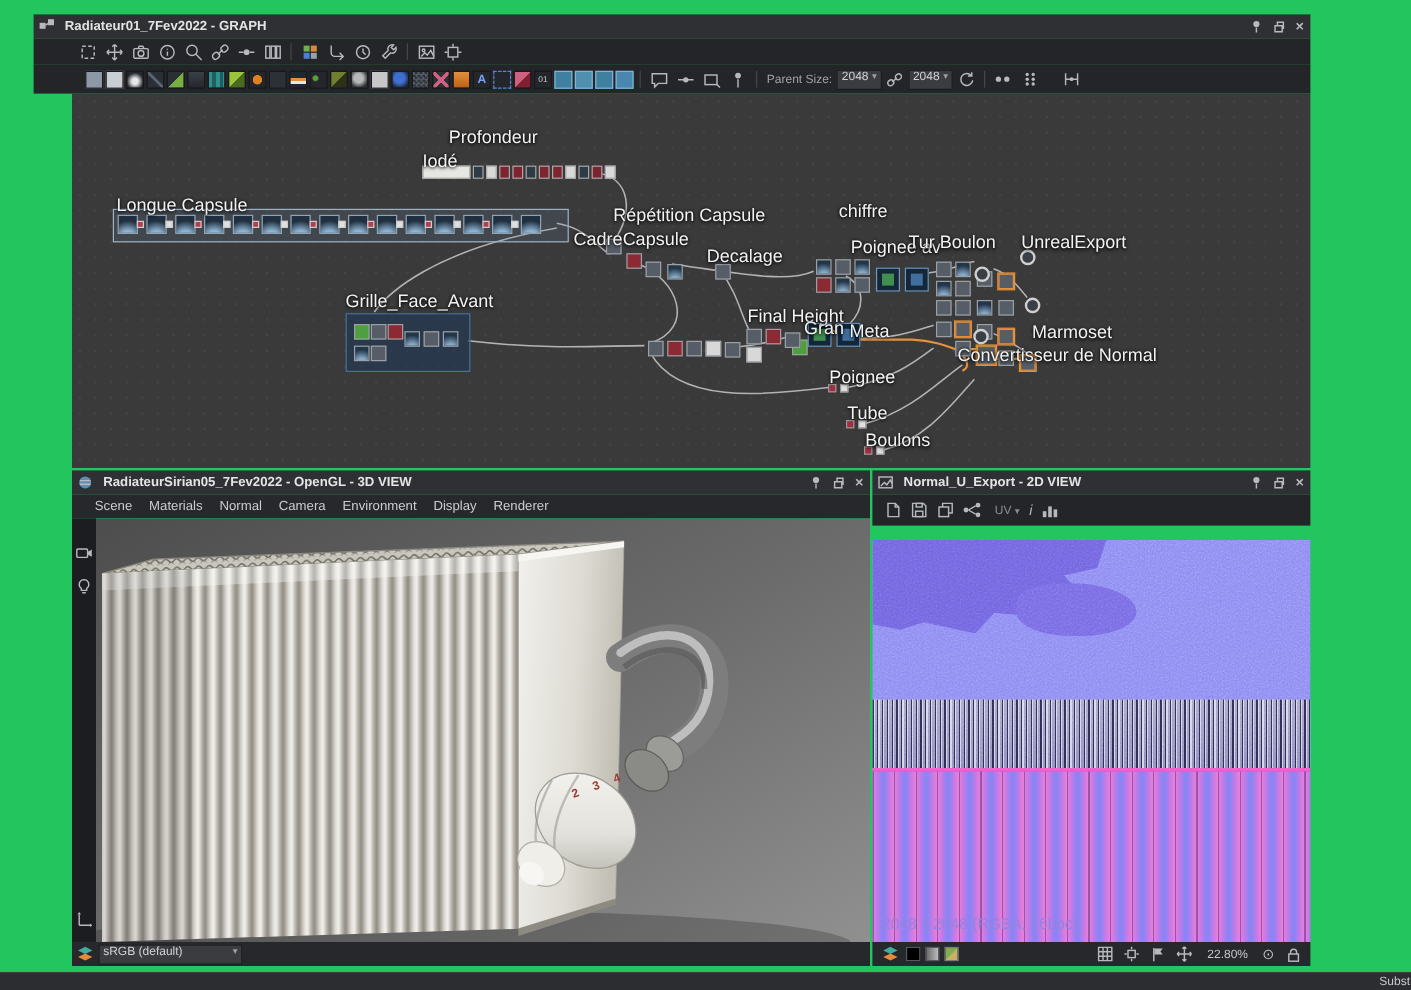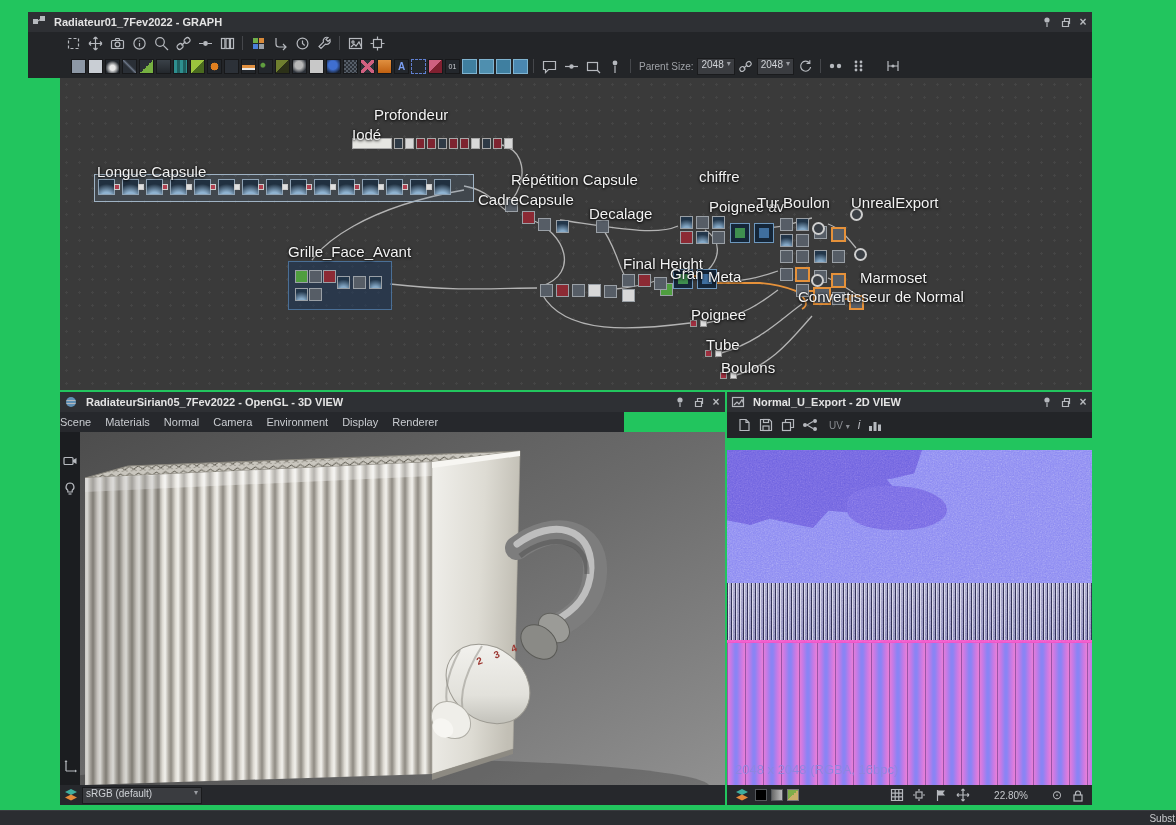--- a/index.html
+++ b/index.html
@@ -45,40 +45,40 @@
   .iode-strip .cell:first-child{width:40px;background:#e6e6e2;}
   .iode-strip .cell:nth-child(3n){background:#d8d8d8;}
   .iode-strip .cell:nth-child(4n+2){background:#2e3a46;}
   .chainrow{position:absolute;left:38px;top:101px;display:flex;align-items:center;}
   .chainrow .cap{width:17px;height:16px;margin-right:7px;border:1px solid #8fa3b5;box-sizing:border-box;background:radial-gradient(circle at 50% 130%,#8fb3d1 30%,#203040 72%);position:relative;}
   .chainrow .cap::after{content:"";position:absolute;right:-6px;top:4px;width:4px;height:4px;background:#b04050;border:1px solid #ccc;}
   .chainrow .cap:nth-child(2n)::after{background:#e0e0e0;}
   .chainrow .cap:last-child::after{display:none;}
   .ggroup{position:absolute;left:228px;top:183px;width:102px;height:47px;background:rgba(30,55,90,.55);border:1px solid #4a6f96;}
   
-  #v3-menubar{position:absolute;left:60px;top:412px;width:564px;height:20px;background:#26282c;display:flex;align-items:center;gap:14px;padding-left:0;box-sizing:border-box;color:#c9ccd0;font-size:11px;}
+  #v3-menubar{position:absolute;left:60px;top:412px;width:665px;height:20px;background:#26282c;display:flex;align-items:center;gap:14px;padding-left:19px;box-sizing:border-box;color:#c9ccd0;font-size:11px;}
   #v3-menubar span{cursor:default;}
   #v3-strip{position:absolute;left:60px;top:432px;width:20px;height:353px;background:#1b1d20;display:flex;flex-direction:column;align-items:center;padding-top:20px;box-sizing:border-box;gap:10px;}
   #v3-strip .bottom{margin-top:auto;margin-bottom:10px;}
   #v3-viewport{position:absolute;left:80px;top:432px;width:645px;height:353px;overflow:hidden;}
   .barrow{position:absolute;height:20px;background:#26282c;display:flex;align-items:center;}
   
   #v2-image{position:absolute;left:727px;top:450px;width:365px;height:335px;overflow:hidden;background:#8a88f2;}
   .nm-dark1{position:absolute;left:0;top:0;width:195px;height:78px;background:#6e62e0;clip-path:polygon(0 0,100% 0,96% 30%,82% 38%,88% 55%,70% 60%,74% 82%,52% 78%,44% 100%,22% 88%,12% 96%,0 90%);}
   .nm-dark2{position:absolute;left:120px;top:36px;width:100px;height:44px;background:#7468e4;border-radius:40% 60% 50% 50%;}
   .nm-band{position:absolute;left:0;top:133px;width:365px;height:57px;background:linear-gradient(#b0adce,#8e8bba);}
   .nm-band::after{content:"";position:absolute;inset:0;background:repeating-linear-gradient(90deg,rgba(25,25,60,.85) 0 1px,rgba(230,230,245,.75) 1px 2px,rgba(120,120,185,.15) 2px 4px);}
   .nm-stripes{position:absolute;left:0;top:190px;width:365px;height:145px;border-top:3px solid #f157c8;background:repeating-linear-gradient(90deg,#ea7fd8 0px,#c47ae6 4px,#8b84f4 8px,#8b84f4 10px,#c47ae6 14px,#ea7fd8 18px);}
   .nm-stripes::after{content:"";position:absolute;inset:0;background:repeating-linear-gradient(90deg,rgba(40,20,90,.4) 0 1px,transparent 1px 18px);}
   .nm-noise{position:absolute;left:0;top:0;mix-blend-mode:overlay;opacity:.5;}
   .nm-res{position:absolute;left:8px;top:312px;color:#8f86e0;font-size:13px;opacity:.95;}
   
   #statusbar{position:absolute;left:0;top:810px;width:1176px;height:15px;background:#2b2d31;border-top:1px solid #3a3c40;color:#c8cacd;font-size:10px;display:flex;align-items:center;justify-content:flex-end;box-sizing:border-box;padding-right:1px;}
   .swatch{width:12px;height:12px;border:1px solid #55585c;box-sizing:border-box;display:inline-block;margin:0 2px;}
-  .zoomtxt{color:#c4c7cb;font-size:10px;margin:0 20px;}
+  .zoomtxt{color:#c4c7cb;font-size:10px;margin:0 8px;}
 </style>
 </head>
 <body>
 
 <div id="stage">
 
   <div class="tbar" style="left:28px;top:12px;width:1064px;">
     <span class="ico">
         <svg width="14" height="14">
           <rect class="mif" x="1" y="4" width="5" height="5" fill="#5f8fb4"></rect>

